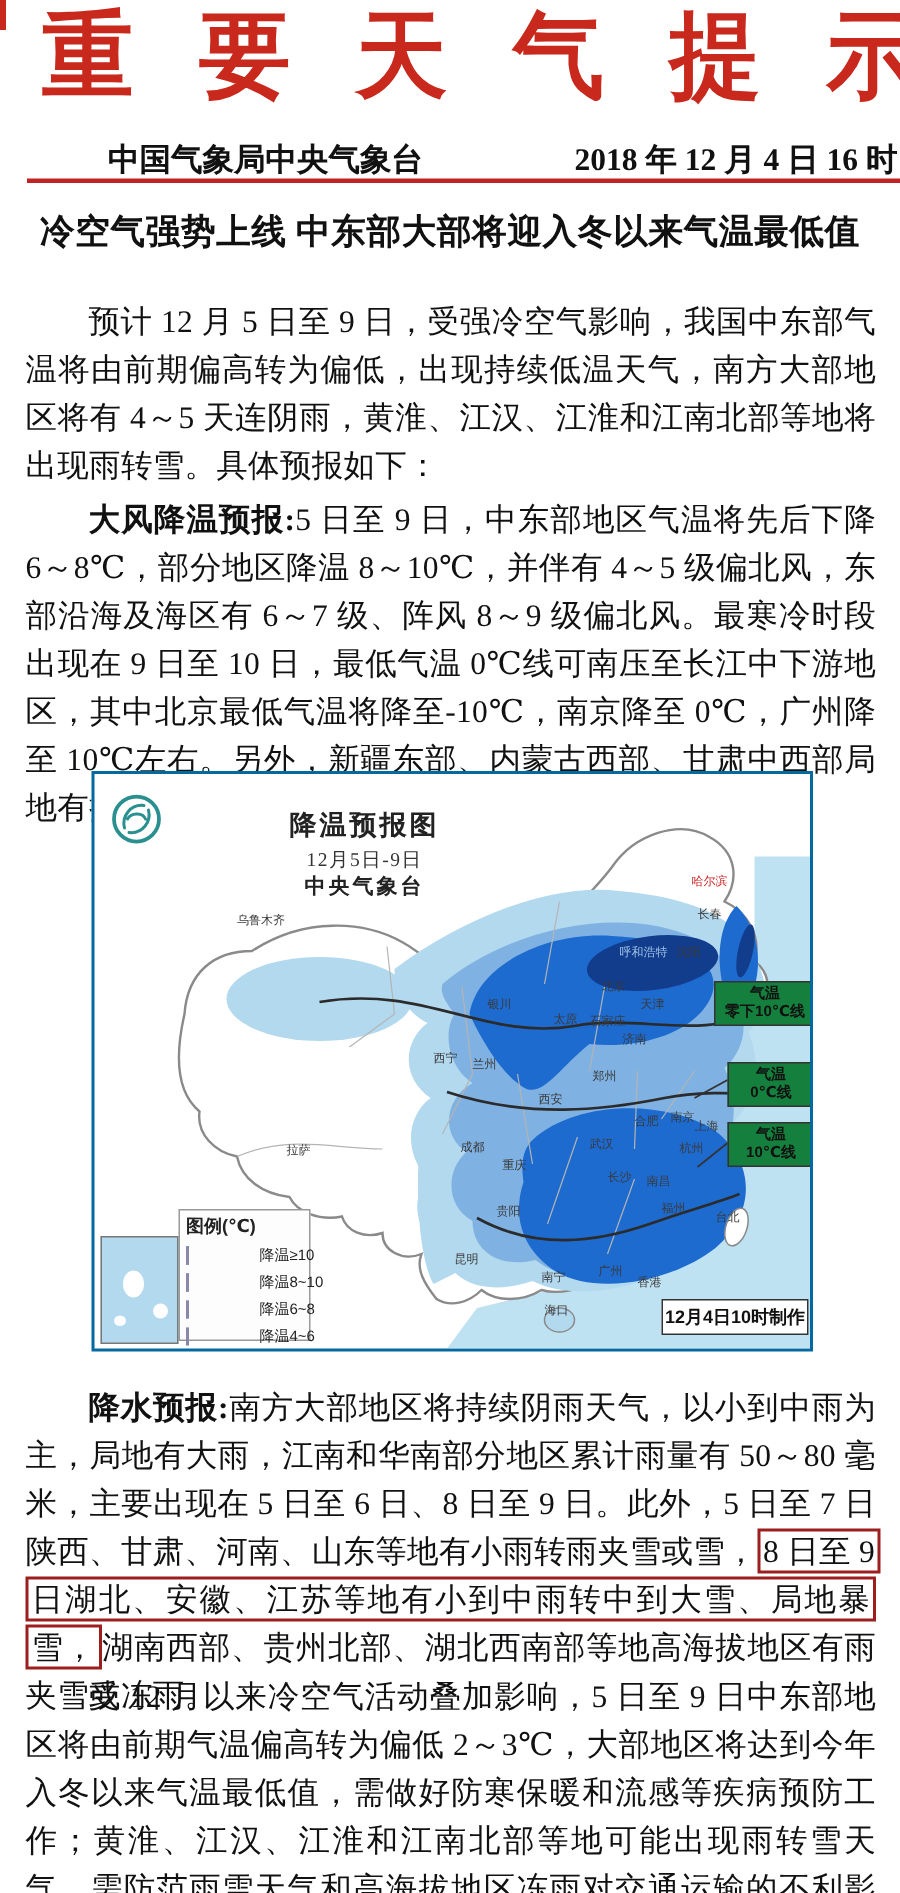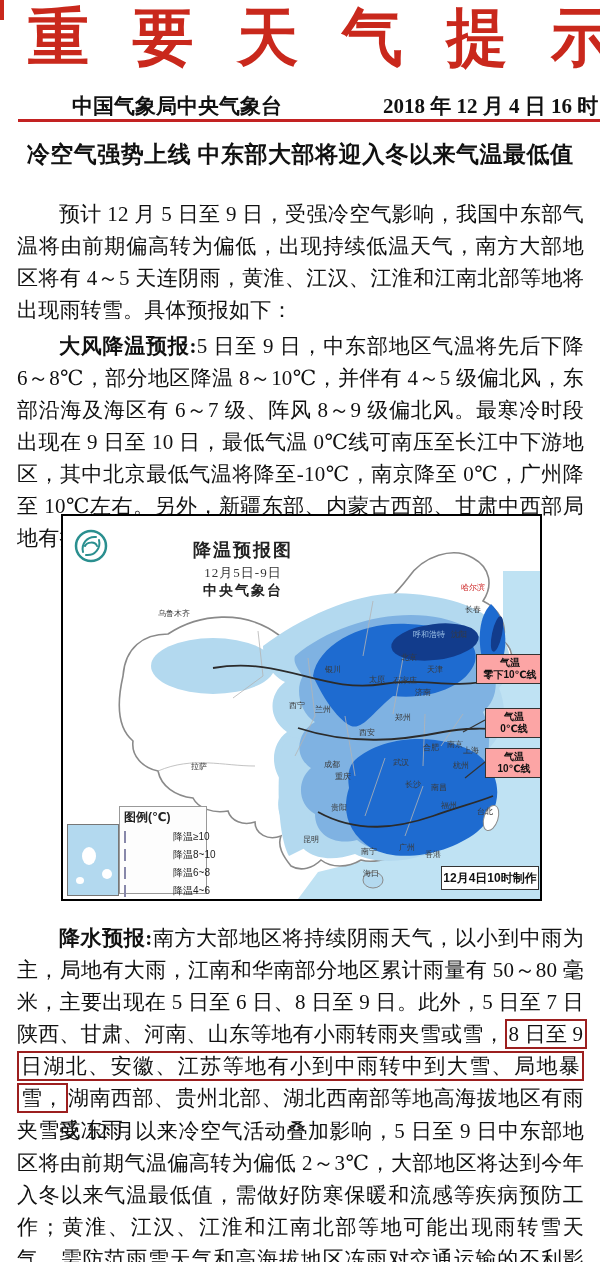--- a/index.html
+++ b/index.html
@@ -35,39 +35,39 @@
   .p4{top:1094px;}
   .lead{font-weight:bold;}
   .redbox{
     border:2.5px solid var(--box_red,#9c1f1f);
     padding:1px 2px;
     box-decoration-break:clone;-webkit-box-decoration-break:clone;
   }
   
   .map-wrap{
     left:61px;top:514px;width:477px;height:383px;
-    border:2px solid #000000;background:#fff;overflow:hidden;
+    border:2px solid #0369a1;background:#fff;overflow:hidden;
   }
   .map-wrap svg{position:absolute;left:0;top:0;}
   .sea{fill:var(--sea,#bfe2f3);}
   .land{fill:#ffffff;stroke:#8a8a8a;stroke-width:1.6;}
   .prov{fill:none;stroke:#b4b4b4;stroke-width:.8;}
   .l4{fill:var(--map_light,#b3d9ef);}
   .l3{fill:var(--map_mid,#7fb2e2);}
   .l2{fill:var(--map_blue,#1e6bd0);}
   .l1{fill:var(--map_navy,#123c8c);}
   .contour{fill:none;stroke:#2b2b2b;stroke-width:1.8;}
   .callout{fill:none;stroke:#333;stroke-width:1.2;}
   .isle{fill:#fff;stroke:#8a8a8a;stroke-width:1;}
   .map-title{left:0;top:22px;width:360px;text-align:center;font-size:18px;font-weight:bold;color:#222;letter-spacing:2px;}
   .map-sub{left:0;top:48px;width:360px;text-align:center;font-size:13px;color:#333;letter-spacing:1px;}
   .map-agency{left:0;top:66px;width:360px;text-align:center;font-size:14px;font-weight:bold;color:#222;letter-spacing:2px;}
   .city{position:absolute;font-size:8px;color:#3a3a3a;white-space:nowrap;font-family:"Liberation Sans","DejaVu Sans",sans-serif;}
   .anno{
-    position:absolute;background:#fca5a5;border:1.5px solid #333;
+    position:absolute;background:#15803d;border:1.5px solid #333;
     text-align:center;font-weight:bold;font-size:10px;line-height:12px;color:#111;
     padding:2px 3px;font-family:"Liberation Sans","DejaVu Sans",sans-serif;
   }
   .anno1{left:413px;top:138px;width:60px;}
   .anno2{left:422px;top:192px;width:50px;}
   .anno3{left:422px;top:232px;width:50px;}
   .legend{
     left:56px;top:290px;width:88px;height:88px;background:#fdfdfd;
     border:1px solid #999;padding:2px 4px;box-sizing:border-box;
     font-family:"Liberation Sans","DejaVu Sans",sans-serif;
@@ -213,21 +213,21 @@
       <span class="city" style="left: 364px; top: 148px;">天津</span>
       <span class="city" style="left: 306px; top: 158px;">太原</span>
       <span class="city" style="left: 330px; top: 159px;">石家庄</span>
       <span class="city" style="left: 262px; top: 148px;">银川</span>
       <span class="city" style="left: 352px; top: 171px;">济南</span>
       <span class="city" style="left: 332px; top: 196px;">郑州</span>
       <span class="city" style="left: 296px; top: 211px;">西安</span>
       <span class="city" style="left: 252px; top: 188px;">兰州</span>
       <span class="city" style="left: 226px; top: 184px;">西宁</span>
       <span class="city" style="left: 128px; top: 245px;">拉萨</span>
-      <span class="city" style="left: 244px; top: 243px; margin-left: 17px;">成都</span>
+      <span class="city" style="left: 244px; top: 243px;">成都</span>
       <span class="city" style="left: 272px; top: 255px;">重庆</span>
       <span class="city" style="left: 268px; top: 286px;">贵阳</span>
       <span class="city" style="left: 240px; top: 318px;">昆明</span>
       <span class="city" style="left: 330px; top: 241px;">武汉</span>
       <span class="city" style="left: 342px; top: 263px;">长沙</span>
       <span class="city" style="left: 368px; top: 266px;">南昌</span>
       <span class="city" style="left: 360px; top: 226px;">合肥</span>
       <span class="city" style="left: 384px; top: 223px;">南京</span>
       <span class="city" style="left: 400px; top: 229px;">上海</span>
       <span class="city" style="left: 390px; top: 244px;">杭州</span>

